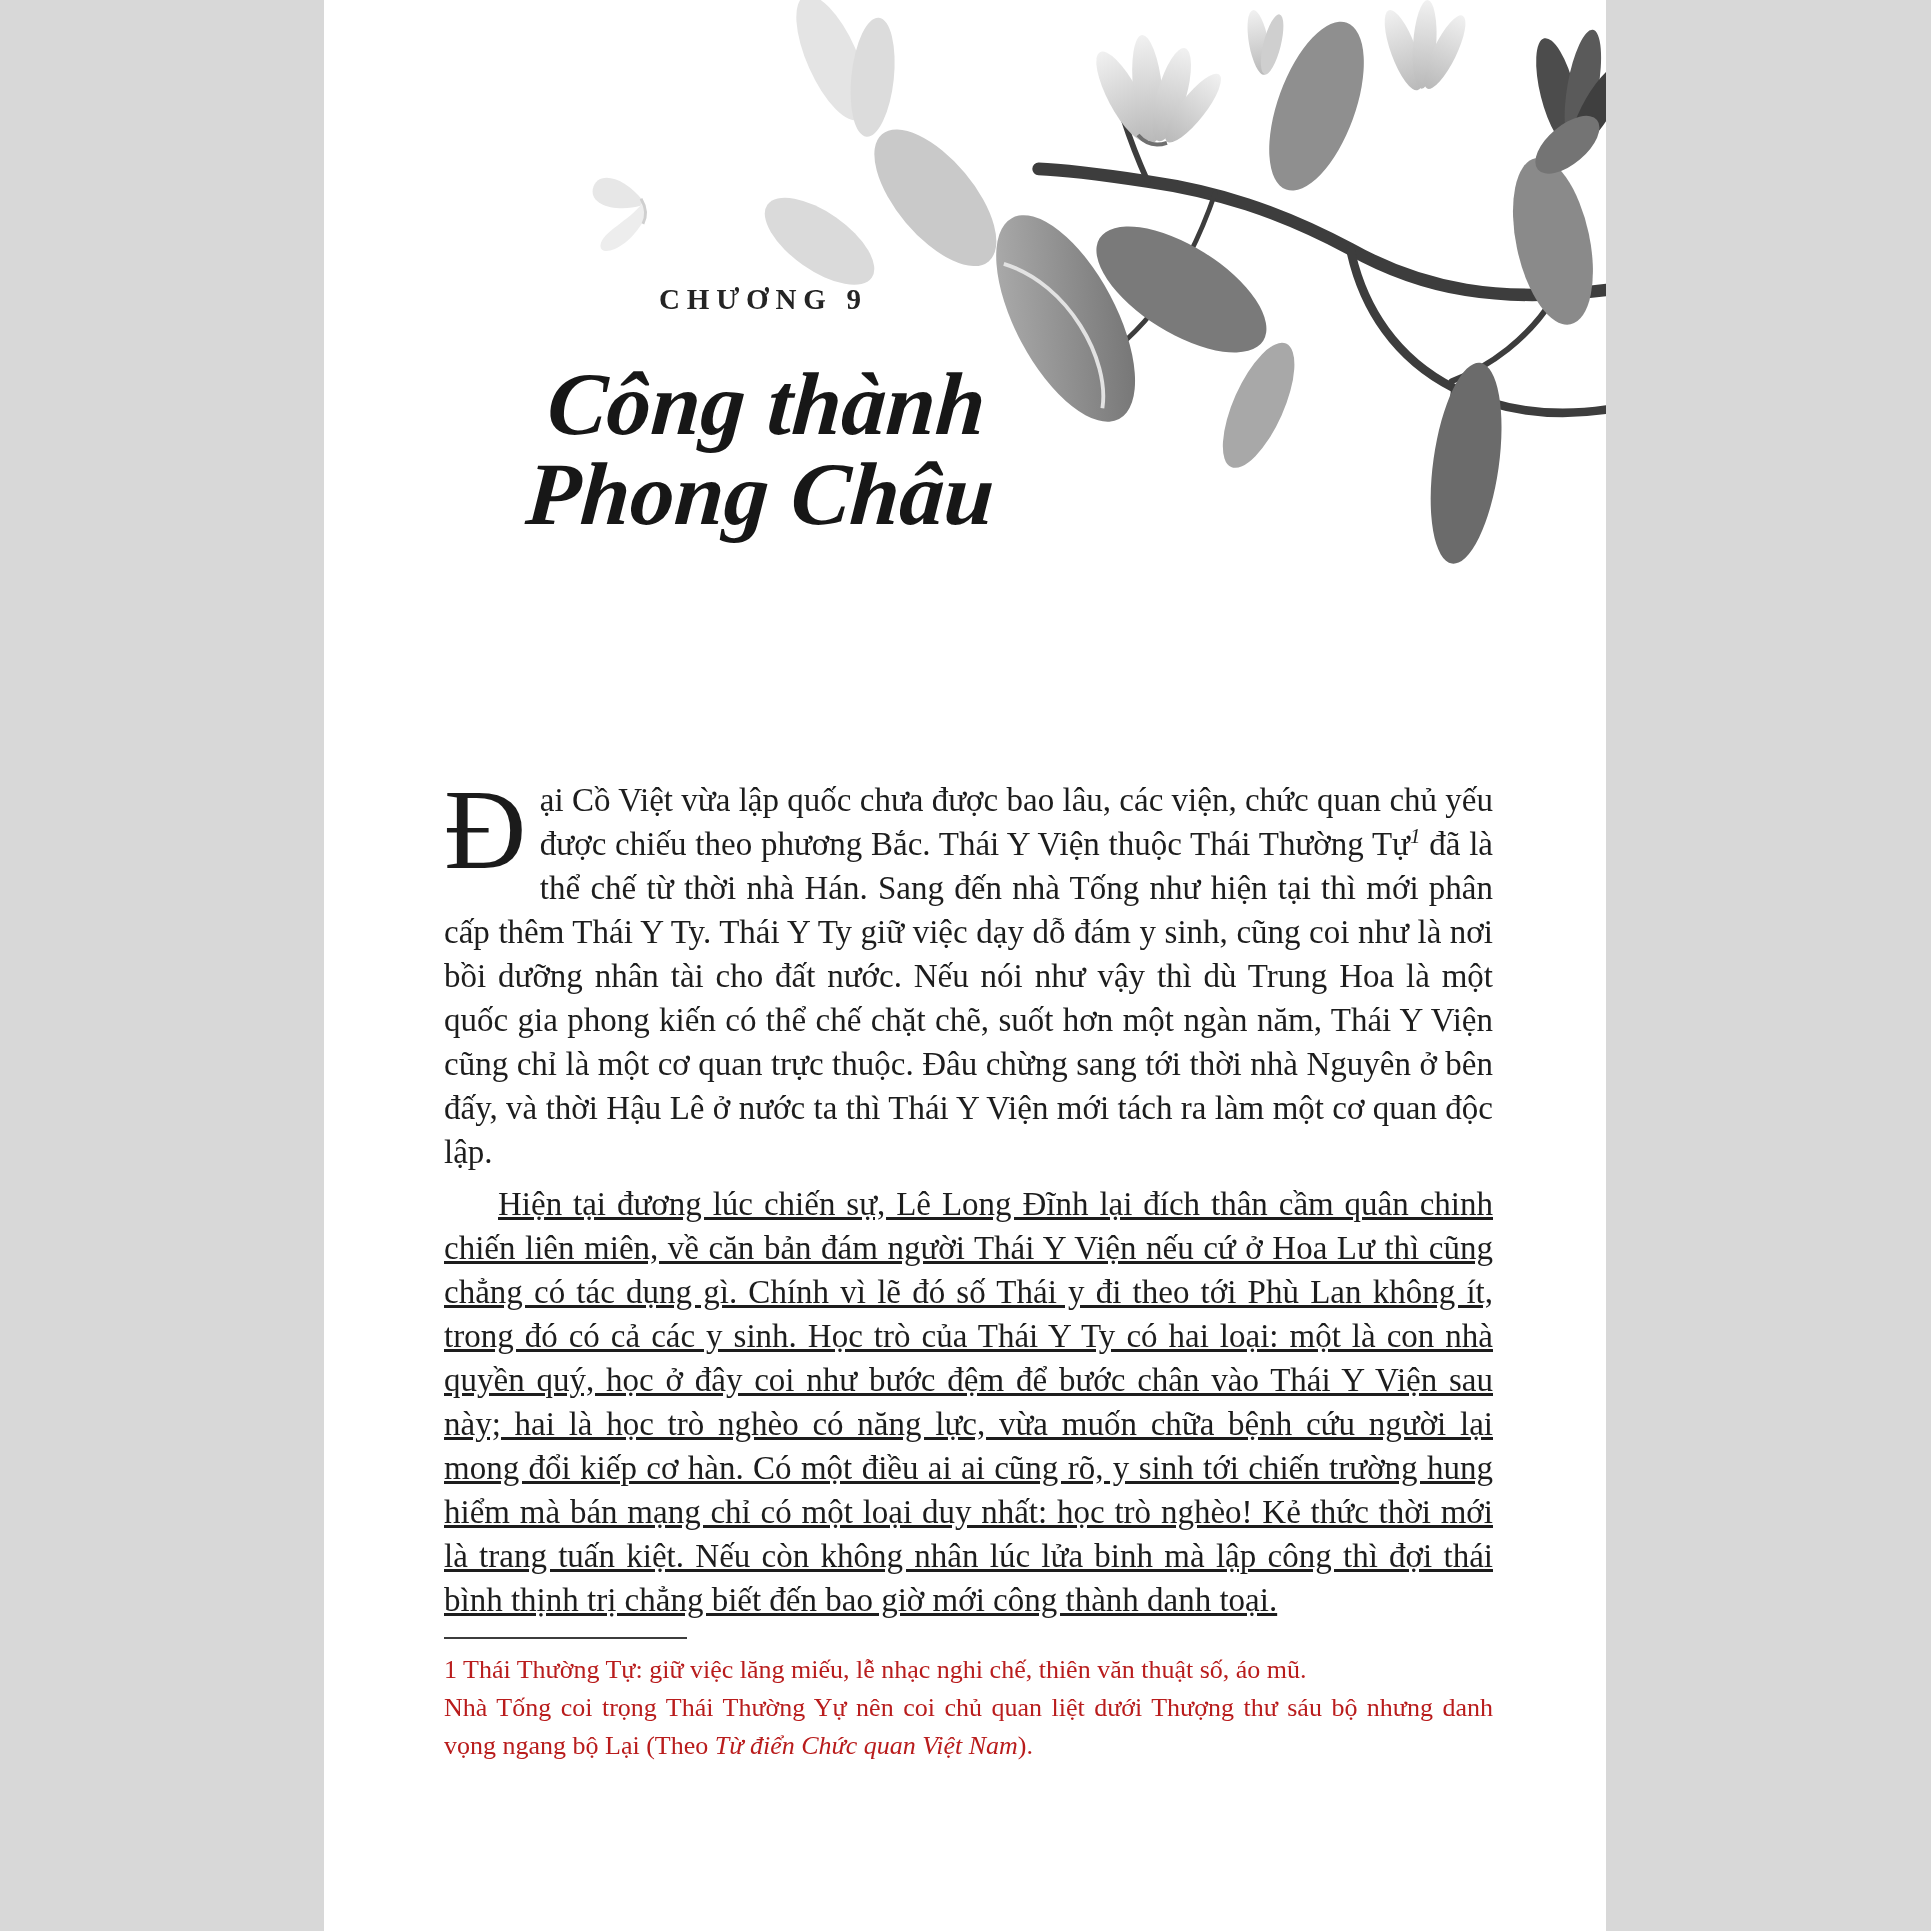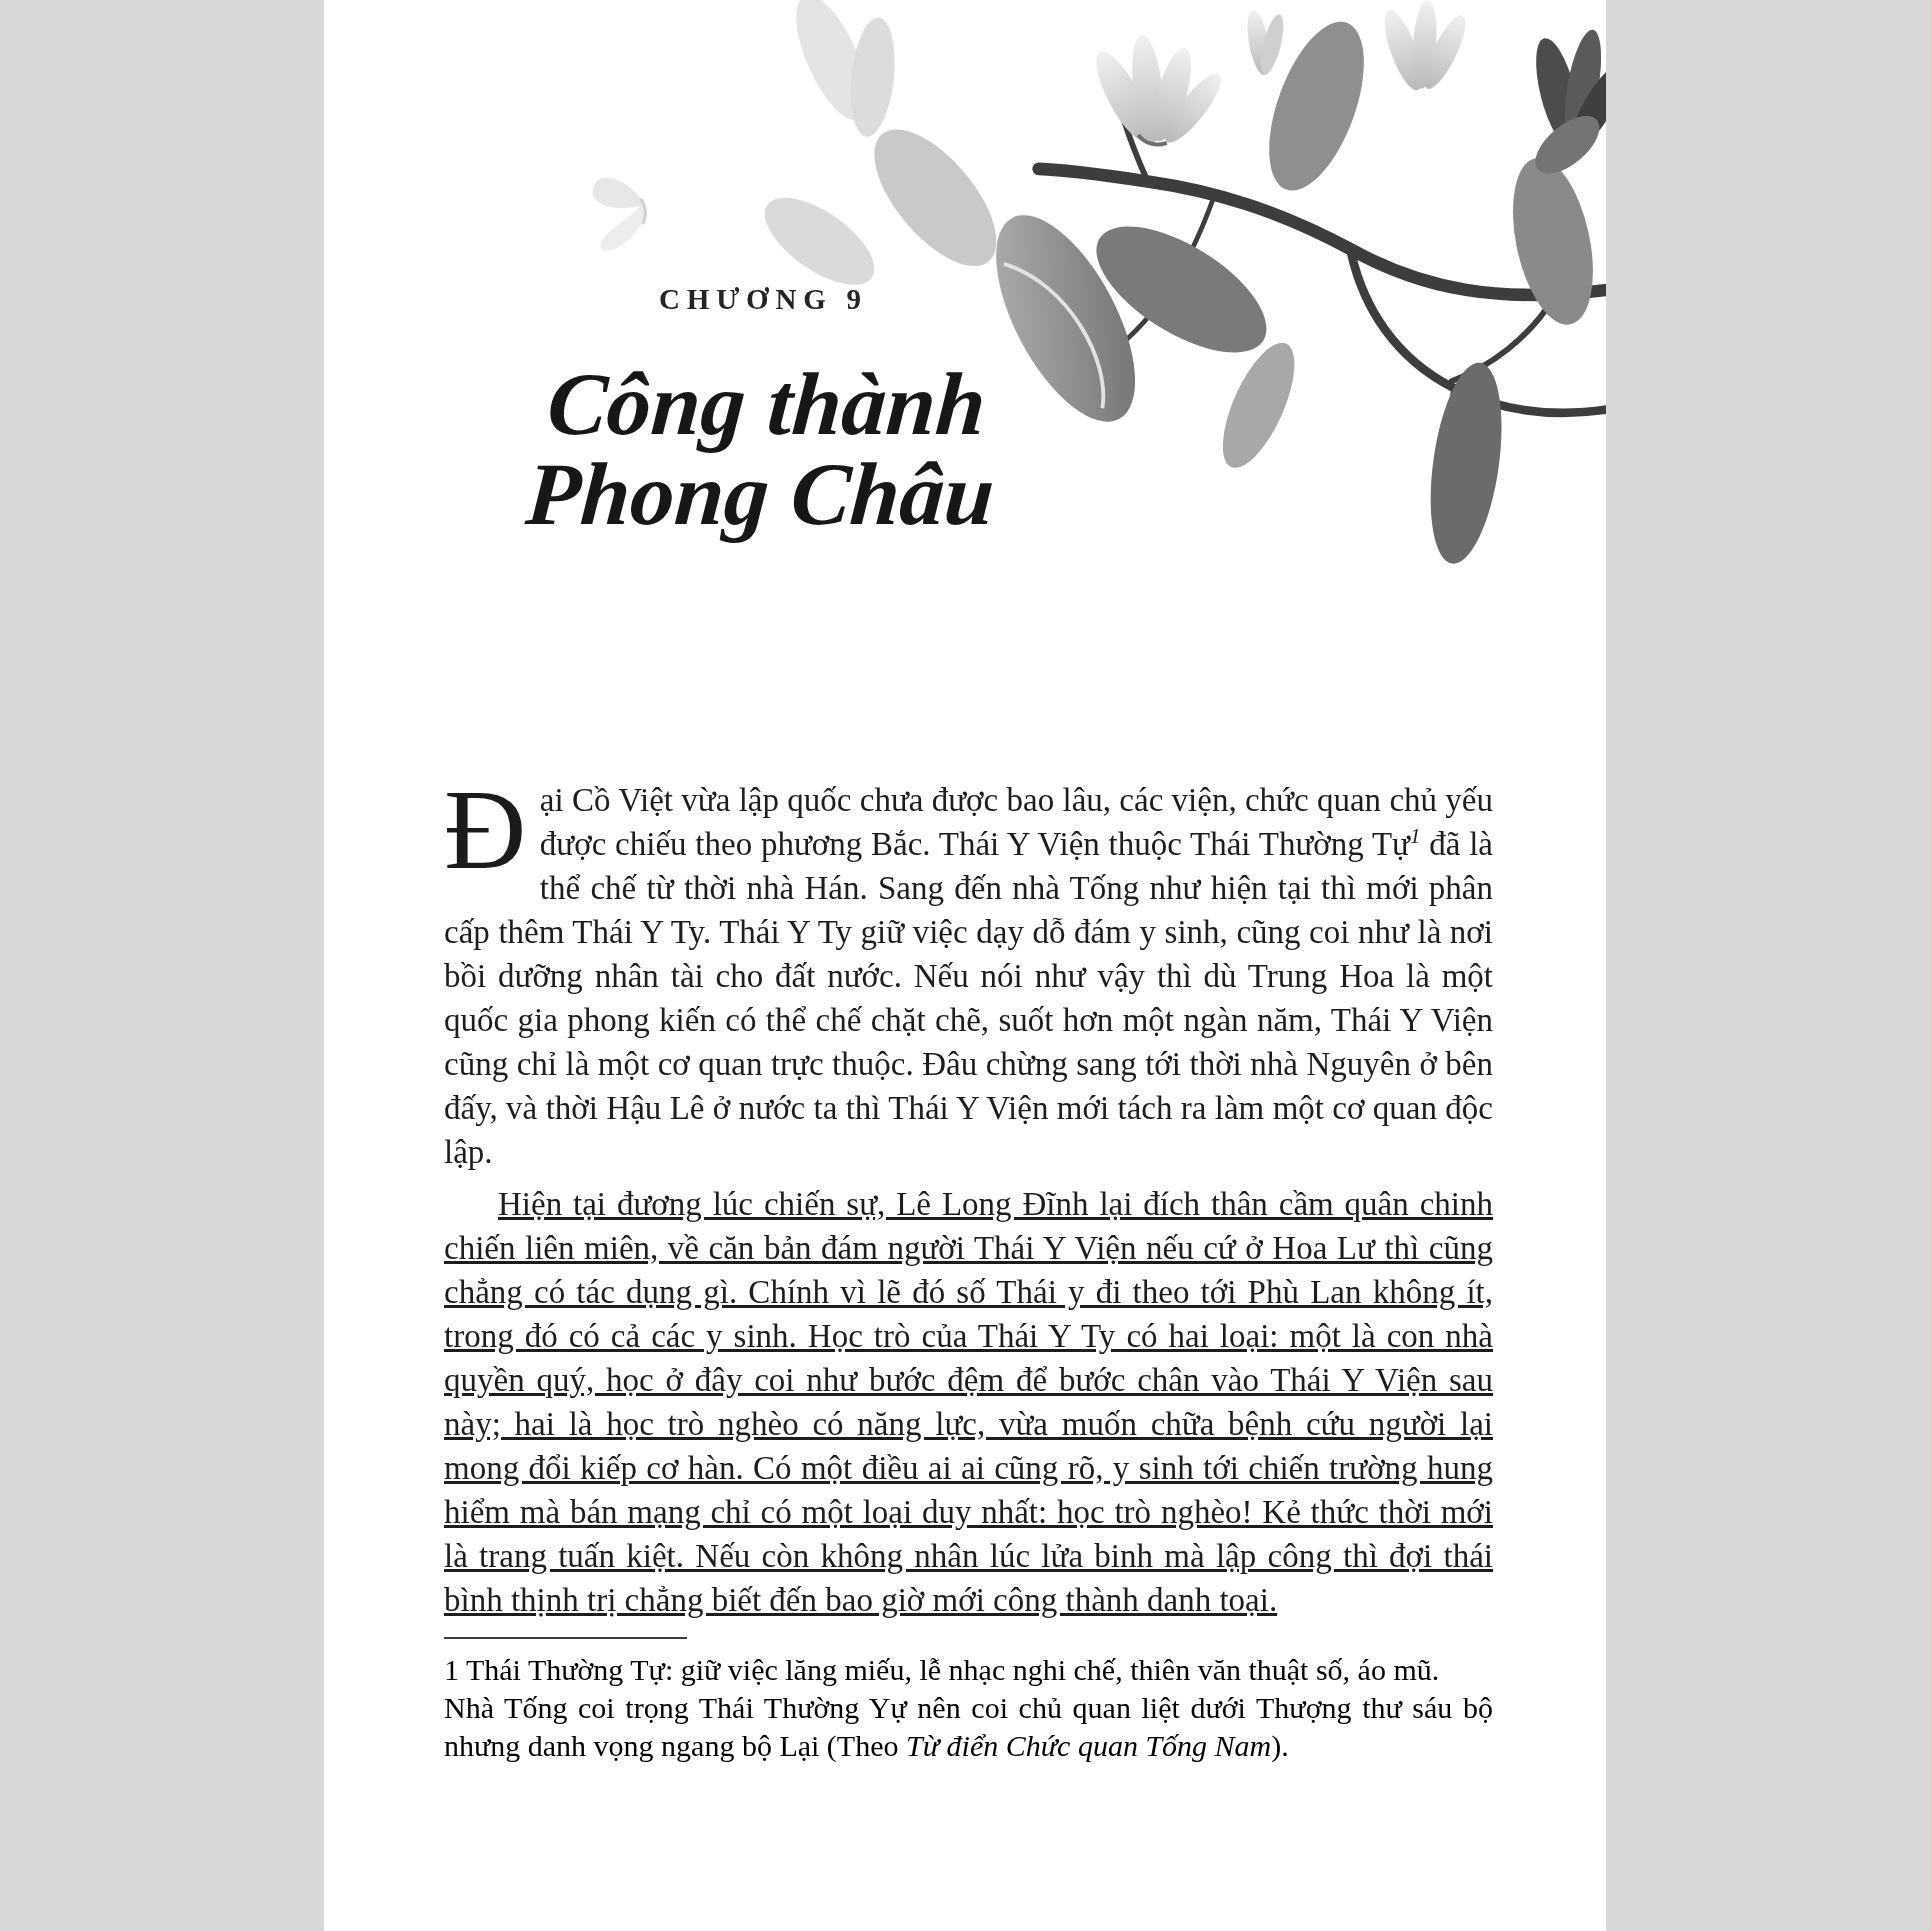--- a/index.html
+++ b/index.html
@@ -74,24 +74,24 @@
     font-size: 21px;
     vertical-align: super;
     line-height: 0;
   }
   .fn-rule {
     margin-top: 15.4px;
     width: 243px;
     border-top: 2.9px solid #3c3c3c;
   }
   .footnote {
-    font-size: 30px;
+    font-size: 26px;
     line-height: 38px;
     text-align: justify;
-    color: #000000;
+    color: #b91c1c;
   }
   .footnote.first { margin-top: 11.6px; }
   .footer {
     position: absolute;
     left: 120px; top: 1788px;
     width: 1049px;
     text-align: right;
     font-size: 30px;
     letter-spacing: 5.8px;
     font-weight: 700;
@@ -186,20 +186,20 @@
 
     <div class="content">
       <p class="para">
         <span class="dropcap">Đ</span><span>ại Cồ Việt vừa lập quốc chưa được bao lâu, các viện, chức quan chủ yếu được chiếu theo phương Bắc. Thái Y Viện thuộc Thái Thường Tự</span><sup class="fnref">1</sup><span> đã là thể chế từ thời nhà Hán. Sang đến nhà Tống như hiện tại thì mới phân cấp thêm Thái Y Ty. Thái Y Ty giữ việc dạy dỗ đám y sinh, cũng coi như là nơi bồi dưỡng nhân tài cho đất nước. Nếu nói như vậy thì dù Trung Hoa là một quốc gia phong kiến có thể chế chặt chẽ, suốt hơn một ngàn năm, Thái Y Viện cũng chỉ là một cơ quan trực thuộc. Đâu chừng sang tới thời nhà Nguyên ở bên đấy, và thời Hậu Lê ở nước ta thì Thái Y Viện mới tách ra làm một cơ quan độc lập.</span>
       </p>
       <p class="para indent">Hiện tại đương lúc chiến sự, Lê Long Đĩnh lại đích thân cầm quân chinh chiến liên miên, về căn bản đám người Thái Y Viện nếu cứ ở Hoa Lư thì cũng chẳng có tác dụng gì. Chính vì lẽ đó số Thái y đi theo tới Phù Lan không ít, trong đó có cả các y sinh. Học trò của Thái Y Ty có hai loại: một là con nhà quyền quý, học ở đây coi như bước đệm để bước chân vào Thái Y Viện sau này; hai là học trò nghèo có năng lực, vừa muốn chữa bệnh cứu người lại mong đổi kiếp cơ hàn. Có một điều ai ai cũng rõ, y sinh tới chiến trường hung hiểm mà bán mạng chỉ có một loại duy nhất: học trò nghèo! Kẻ thức thời mới là trang tuấn kiệt. Nếu còn không nhân lúc lửa binh mà lập công thì đợi thái bình thịnh trị chẳng biết đến bao giờ mới công thành danh toại.</p>
 
       <div class="fn-rule"></div>
       <p class="footnote first">1 Thái Thường Tự: giữ việc lăng miếu, lễ nhạc nghi chế, thiên văn thuật số, áo mũ.</p>
       <p class="footnote">
-        <span>Nhà Tống coi trọng Thái Thường Yự nên coi chủ quan liệt dưới Thượng thư sáu bộ nhưng danh vọng ngang bộ Lại (Theo </span><i>Từ điển Chức quan Tống Nam</i><span>).</span>
+        <span>Nhà Tống coi trọng Thái Thường Yự nên coi chủ quan liệt dưới Thượng thư sáu bộ nhưng danh vọng ngang bộ Lại (Theo </span><i>Từ điển Chức quan Việt Nam</i><span>).</span>
       </p>
     </div>
 
 
   </div>
 </div>
 
 
 </body></html>

